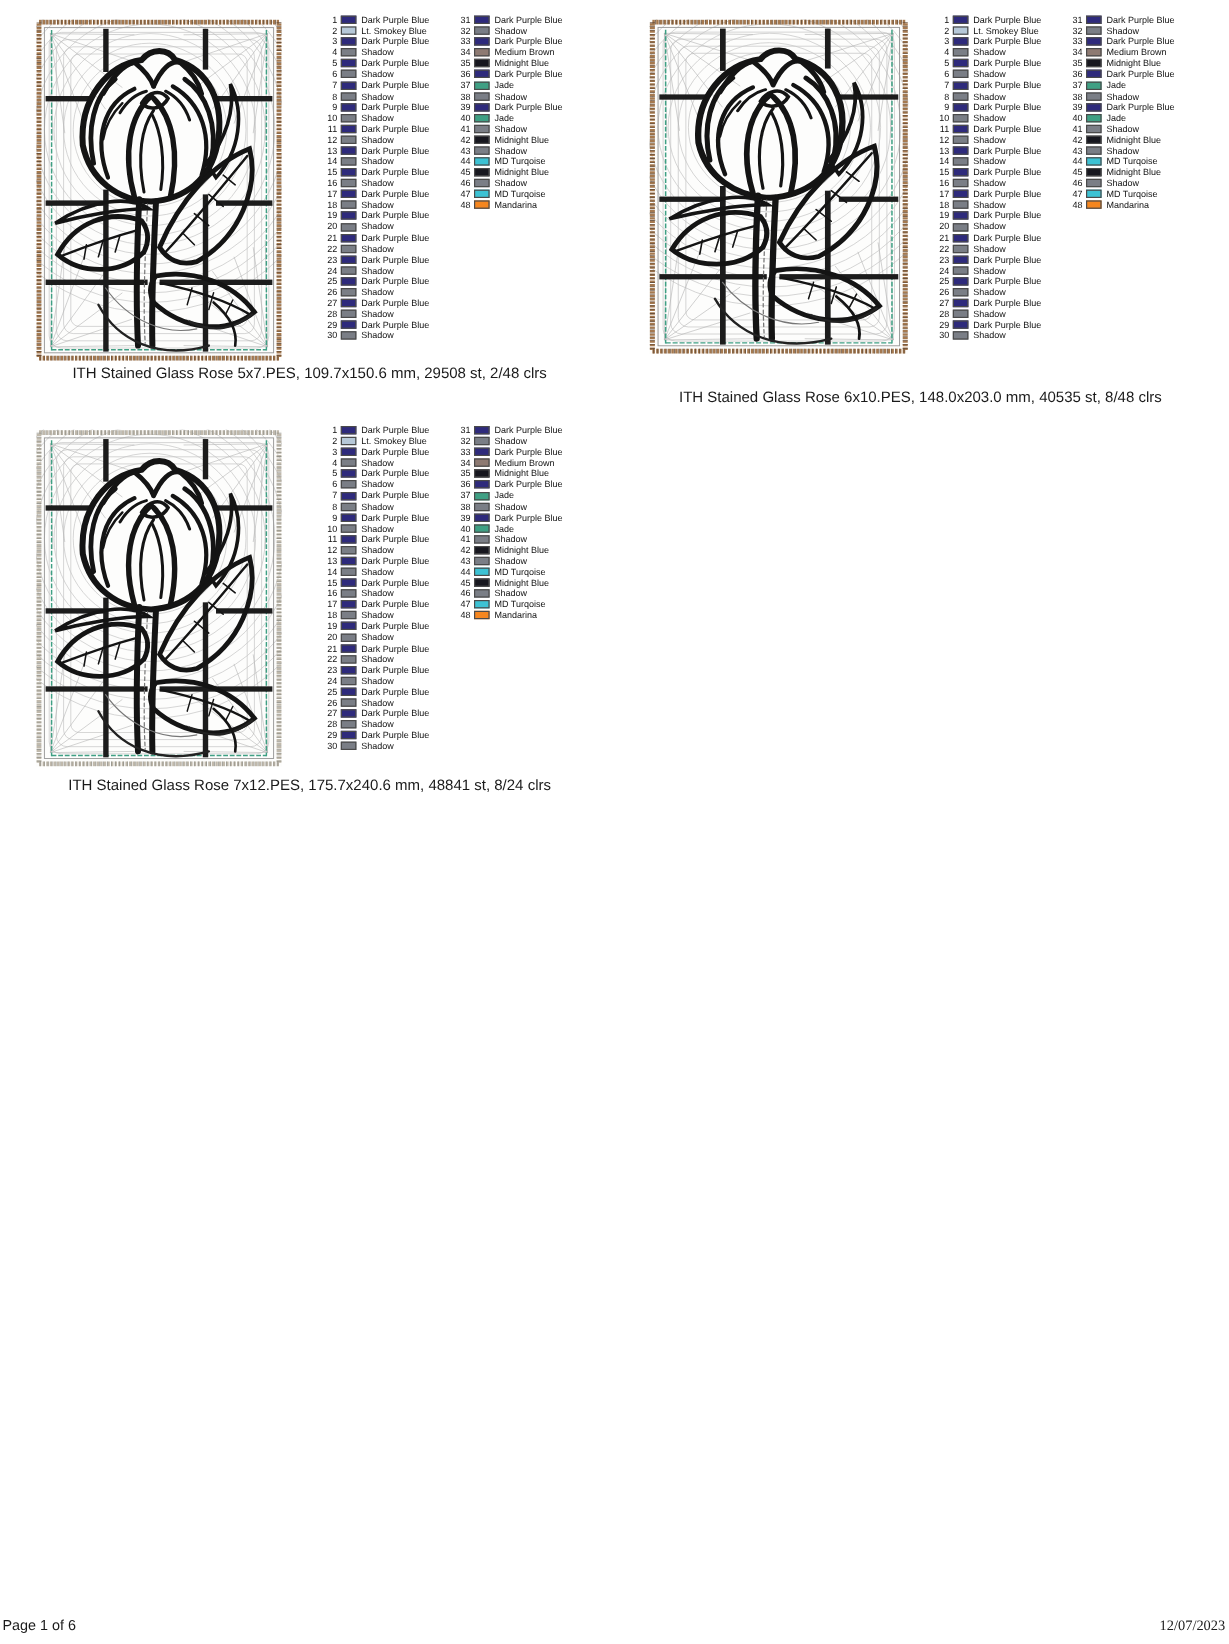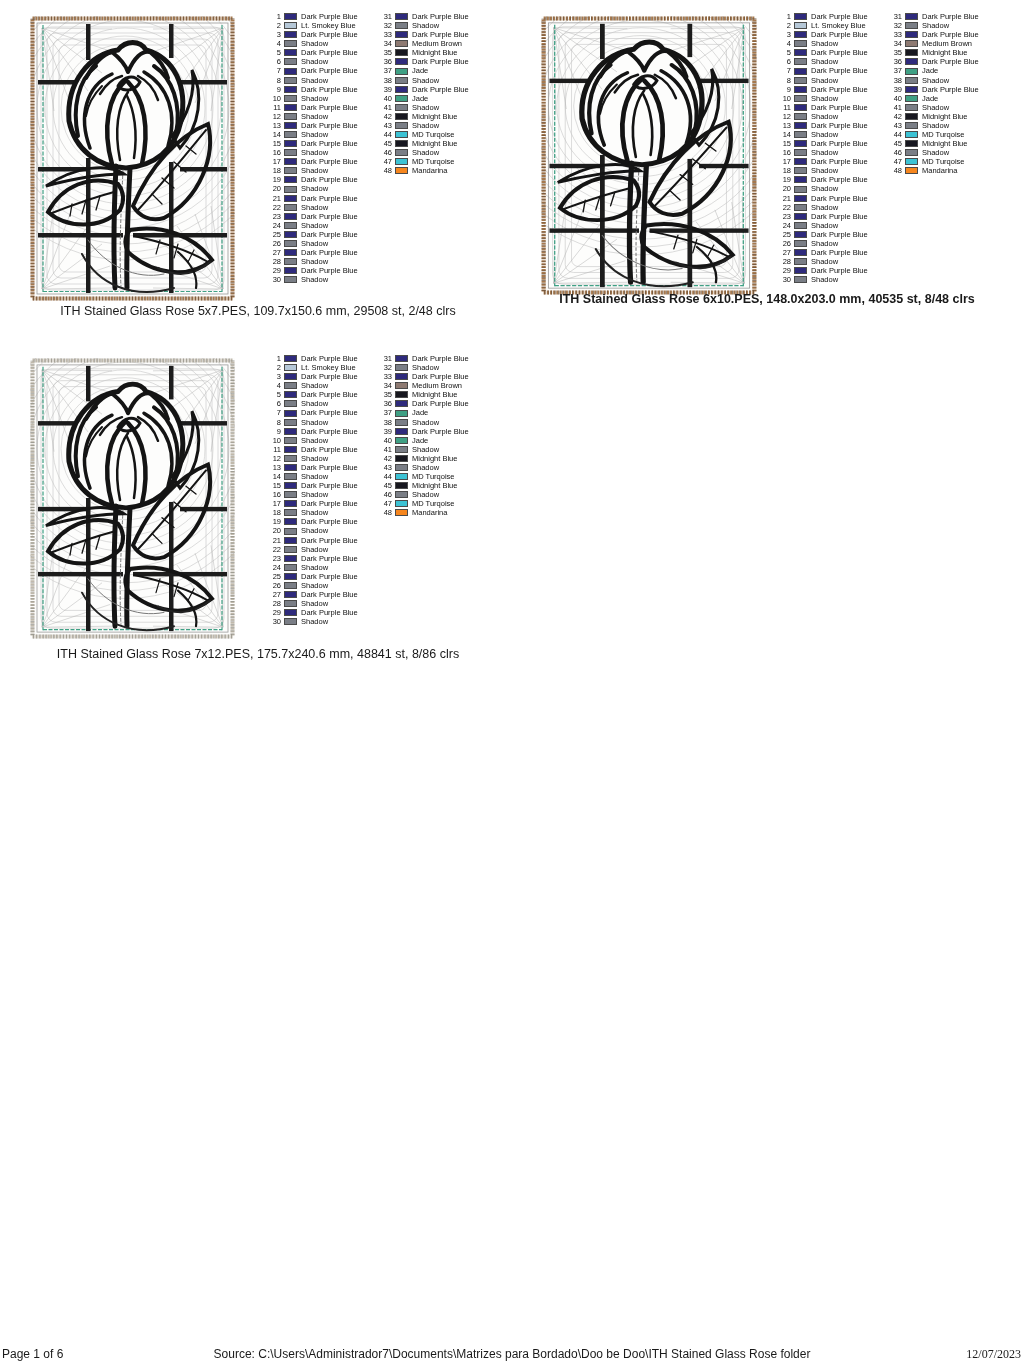--- a/index.html
+++ b/index.html
@@ -8,21 +8,21 @@
     font-family:"Liberation Sans",sans-serif;color:#1a1a1a;overflow:hidden;
   }
   .thumb{position:absolute;}
   .thumb svg{width:100%;height:100%;display:block;}
   .thumb-0{left:30px;top:16px;width:205px;height:285px;}
   .thumb-1{left:541px;top:16px;width:216px;height:279px;}
   .thumb-2{left:30px;top:358px;width:205px;height:281px;}
 
   .caption{position:absolute;font-size:12.5px;color:#1a1a1a;text-align:center;white-space:nowrap;}
   .caption-0{left:32px;top:304px;width:452px;}
-  .caption-1{left:541px;top:292px;width:452px;font-weight:bold;}
+  .caption-1{left:541px;top:324px;width:452px;}
   .caption-2{left:32px;top:647px;width:452px;}
 
   .colorlist{position:absolute;display:flex;}
   .colorlist-0{left:266px;top:12px;}
   .colorlist-1{left:776px;top:12px;}
   .colorlist-2{left:266px;top:354px;}
   .clist-col{width:111px;}
   .crow{display:flex;align-items:center;height:9.08px;line-height:9.08px;}
   .num{width:15px;text-align:right;font-size:7.5px;color:#111;flex:none;}
   .swatch{width:11px;height:5px;border:1px solid #4a4a4a;margin:0 4px 0 3px;flex:none;}
@@ -1035,19 +1035,18 @@
         <span class="swatch" style="background: rgb(60, 194, 212);"></span>
         <span class="lbl">MD Turqoise</span>
       </div>
       <div class="crow">
         <span class="num">48</span>
         <span class="swatch" style="background: rgb(246, 134, 30);"></span>
         <span class="lbl">Mandarina</span>
       </div>
     </div>
   </div>
-<div class="caption caption-2">ITH Stained Glass Rose 7x12.PES, 175.7x240.6 mm, 48841 st, 8/86 clrs</div>
+<div class="caption caption-2">ITH Stained Glass Rose 7x12.PES, 175.7x240.6 mm, 48841 st, 8/24 clrs</div>
 
 <div class="footer">
-  <span class="footer-source">Source: C:\Users\Administrador7\Documents\Matrizes para Bordado\Doo be Doo\ITH Stained Glass Rose folder</span>
   <span class="footer-page">Page 1 of 6</span>
   <span class="footer-date">12/07/2023</span>
 </div>
 
 </body></html>

